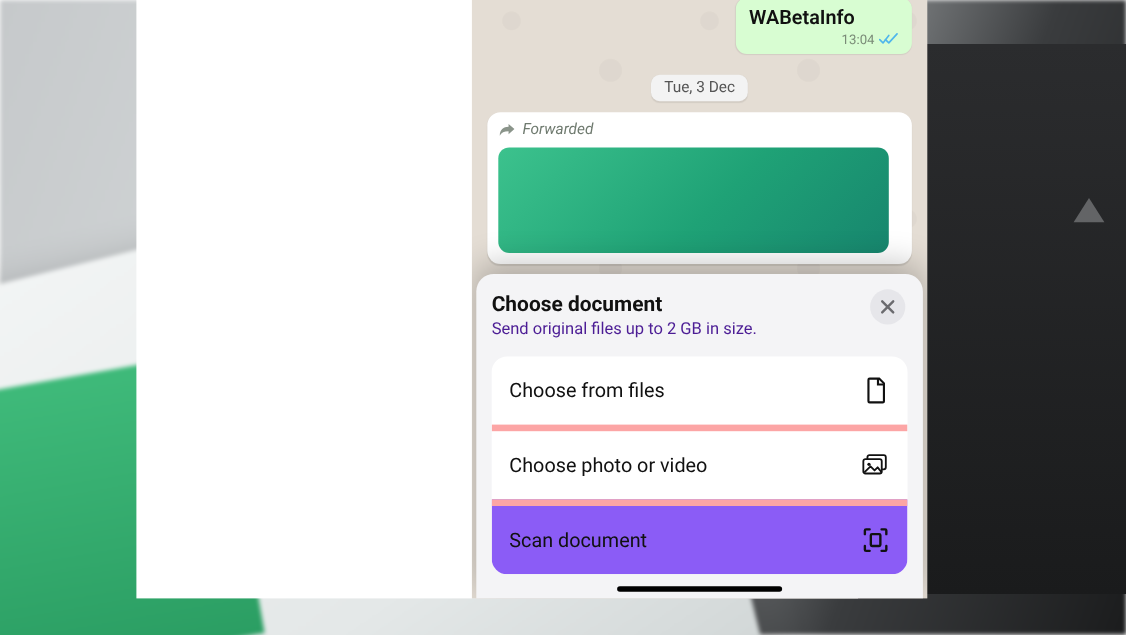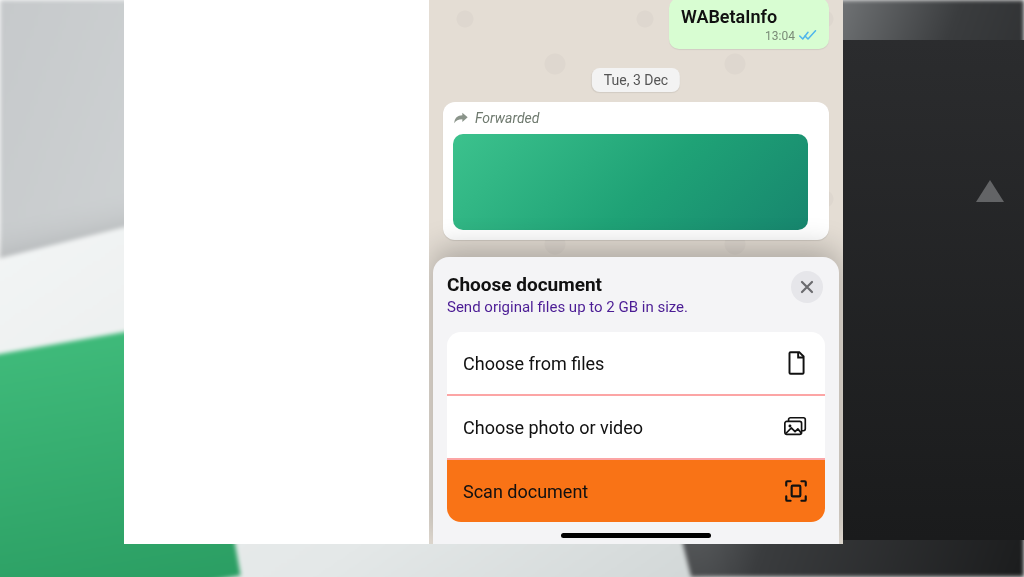--- a/index.html
+++ b/index.html
@@ -138,22 +138,22 @@
     overflow: hidden;
   }
   .menu-item {
     display: flex; align-items: center; justify-content: space-between;
     padding: 18px 16px;
     font-size: 18px;
     color: #111;
     cursor: pointer;
     gap: 39px;
   }
-  .menu-item + .menu-item { border-top: 2px solid #fca5a5; }
-  .menu-item.selected { background: #f97316; }
+  .menu-item + .menu-item { border-top: 6px solid #fca5a5; }
+  .menu-item.selected { background: #8b5cf6; }
   .menu-item .icon { width: 26px; height: 26px; flex-shrink: 0; }
 
   .home-indicator {
     position: absolute;
     bottom: 6px; left: 50%;
     transform: translateX(-50%);
     width: 150px; height: 5px;
     background: #000;
     border-radius: 3px;
   }

